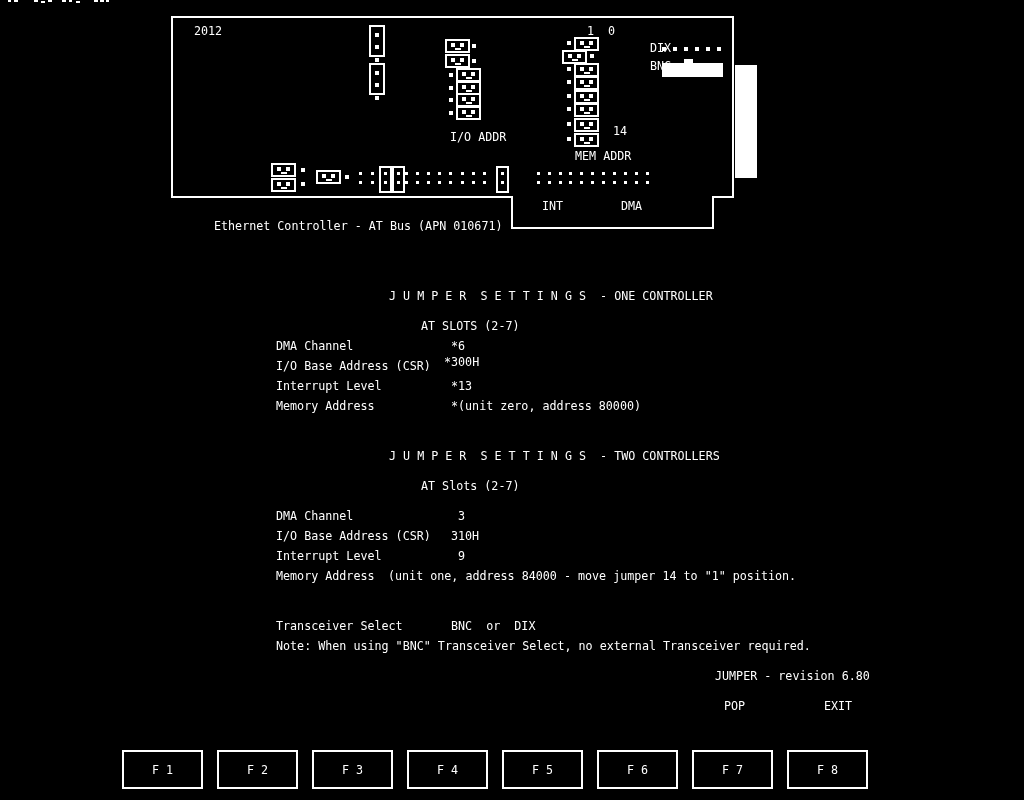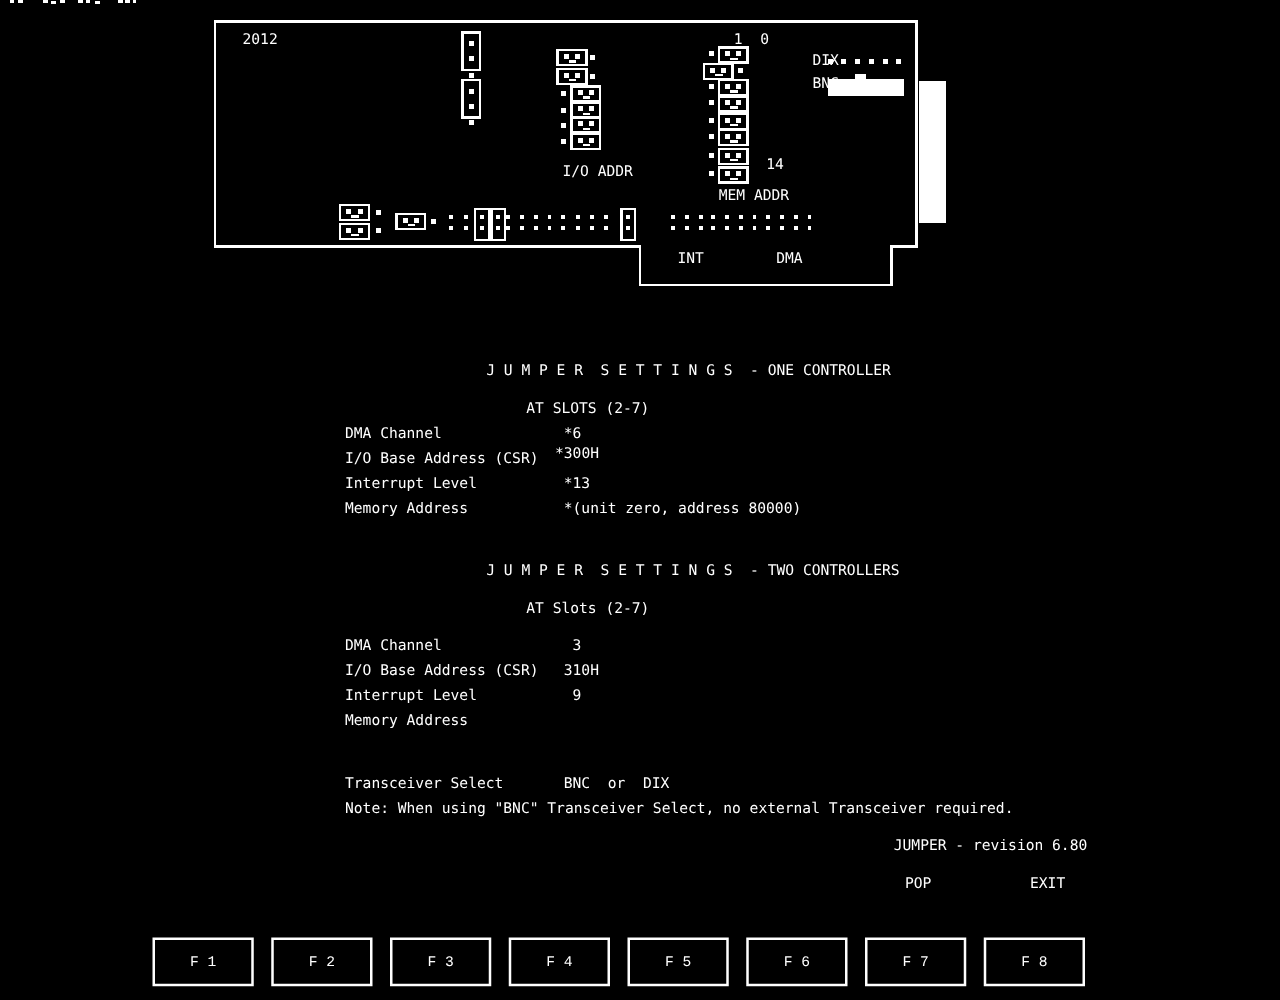--- a/index.html
+++ b/index.html
@@ -8,21 +8,21 @@
     overflow:hidden; font-family:"DejaVu Sans Mono", monospace;
   }
   .t {
     position:absolute; color:#fff; font-size:11.7px; line-height:12px;
     white-space:pre; letter-spacing:0;margin-left:14px;
   }
   .fkey {
     position:absolute; top:750px; width:81px; height:39px;
     border:2px solid #fff; box-sizing:border-box; background:#000;
     color:#fff; font-size:11.7px; display:flex; align-items:center;
-    justify-content:center; white-space:pre; cursor:pointer;font-family:Liberation Mono, monospace;
+    justify-content:center; white-space:pre; cursor:pointer;
   }
   .cmd { cursor:pointer; }
   svg { position:absolute; left:0; top:0; }
 </style>
 </head>
 <body>
 
 <div id="screen">
 
   <svg id="board-svg" width="1024" height="245" shape-rendering="crispEdges">
@@ -217,20 +217,21 @@
 
   <div class="t" style="left:180px;top:25px">2012</div>
   <div class="t" style="left:436px;top:131px">I/O ADDR</div>
   <div class="t" style="left:573px;top:25px">1  0</div>
   <div class="t" style="left:599px;top:125px">14</div>
   <div class="t" style="left:561px;top:150px">MEM ADDR</div>
   <div class="t" style="left:636px;top:42px">DIX</div>
   <div class="t" style="left:636px;top:60px">BNC</div>
   <div class="t" style="left:528px;top:200px">INT</div>
   <div class="t" style="left:607px;top:200px">DMA</div>
+  <div class="t" style="left:200px;top:220px">Ethernet Controller - AT Bus (APN 010671)</div>
 
   <div class="t" style="left:375px;top:290px">J U M P E R  S E T T I N G S  - ONE CONTROLLER</div>
   <div class="t" style="left:407px;top:320px">AT SLOTS (2-7)</div>
   <div class="t" style="left:262px;top:340px">DMA Channel</div>
   <div class="t" style="left:437px;top:340px">*6</div>
   <div class="t" style="left:262px;top:360px">I/O Base Address (CSR)</div>
   <div class="t" style="left:430px;top:356px">*300H</div>
   <div class="t" style="left:262px;top:380px">Interrupt Level</div>
   <div class="t" style="left:437px;top:380px">*13</div>
   <div class="t" style="left:262px;top:400px">Memory Address</div>
@@ -238,20 +239,21 @@
 
   <div class="t" style="left:375px;top:450px">J U M P E R  S E T T I N G S  - TWO CONTROLLERS</div>
   <div class="t" style="left:407px;top:480px">AT Slots (2-7)</div>
   <div class="t" style="left:262px;top:510px">DMA Channel</div>
   <div class="t" style="left:444px;top:510px">3</div>
   <div class="t" style="left:262px;top:530px">I/O Base Address (CSR)</div>
   <div class="t" style="left:437px;top:530px">310H</div>
   <div class="t" style="left:262px;top:550px">Interrupt Level</div>
   <div class="t" style="left:444px;top:550px">9</div>
   <div class="t" style="left:262px;top:570px">Memory Address</div>
+  <div class="t" style="left:374px;top:570px">(unit one, address 84000 - move jumper 14 to "1" position.</div>
 
   <div class="t" style="left:262px;top:620px">Transceiver Select</div>
   <div class="t" style="left:437px;top:620px">BNC  or  DIX</div>
   <div class="t" style="left:262px;top:640px">Note: When using "BNC" Transceiver Select, no external Transceiver required.</div>
 
   <div class="t" style="left:701px;top:670px">JUMPER - revision 6.80</div>
   <div class="t cmd" style="left:710px;top:700px">POP</div>
   <div class="t cmd" style="left:810px;top:700px">EXIT</div>
 
   <div class="fkey" style="left:122px">F 1</div>

